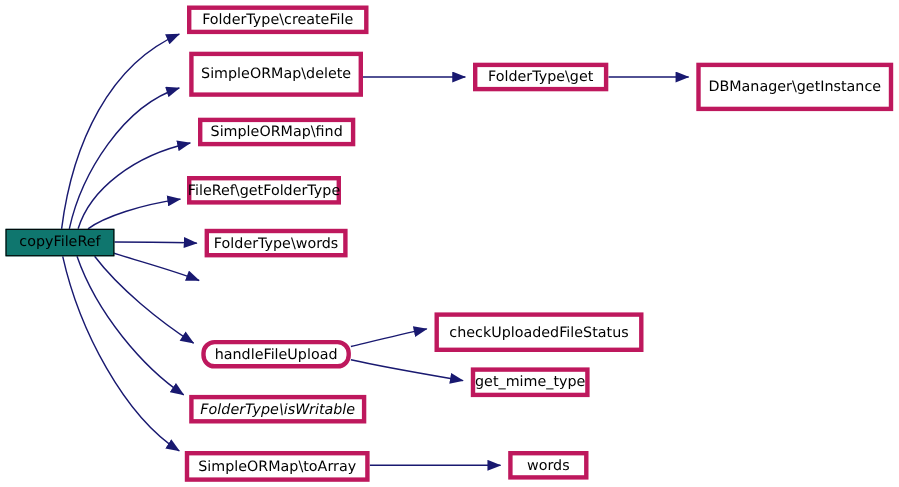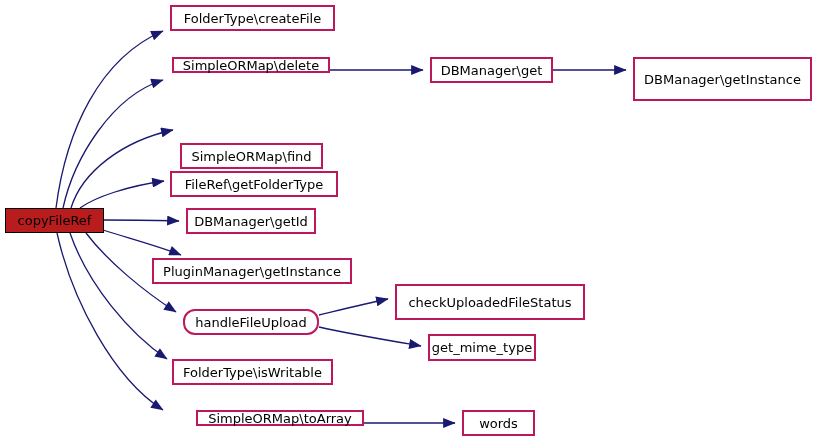--- a/index.html
+++ b/index.html
@@ -22,28 +22,28 @@
     stroke: #191970;
     stroke-width: 1.3px;
   }
   .node {
     position: absolute;
     box-sizing: border-box;
     display: flex;
     align-items: center;
     justify-content: center;
     background: #ffffff;
-    border: 2px solid #be185d;
+    border: 4px solid #be185d;
     font-size: 13px;
     color: #000000;
     white-space: nowrap;
     cursor: pointer;
   }
   .node.root {
-    background: #b91c1c;
+    background: #0f766e;
     border: 1.5px solid #000000;
     cursor: default;
   }
 </style>
 </head>
 <body>
 
 <div class="stage">
 
   <svg class="edge-layer" viewBox="0 0 817 443" xmlns="http://www.w3.org/2000/svg">
@@ -67,39 +67,38 @@
     <path class="edge" d="M553,70 L626,70" marker-end="url(#arrow)"></path>
     <path class="edge" d="M319,315 C344,309 364,304 388,299" marker-end="url(#arrow)"></path>
     <path class="edge" d="M319,327 C350,334 386,340 421,346" marker-end="url(#arrow)"></path>
     <path class="edge" d="M336,423 L455,423" marker-end="url(#arrow)"></path>
   </svg>
 
   <div class="node root" style="left:5px; top:208px; width:99px; height:25px;">copyFileRef</div>
 
   <div class="node" style="left:170px; top:5px; width:165px; height:26px;">FolderType\createFile</div>
 
-  <div class="node" style="left:172px; top:57px; width:158px; height:16px;">SimpleORMap\delete</div>
+  <div class="node" style="left:172px; top:47px; width:158px; height:41px;">SimpleORMap\delete</div>
 
-  <div class="node" style="left:430px; top:57px; width:123px; height:26px;">DBManager\get</div>
+  <div class="node" style="left:430px; top:57px; width:123px; height:26px;">FolderType\get</div>
 
   <div class="node" style="left:633px; top:57px; width:179px; height:44px;">DBManager\getInstance</div>
 
-  <div class="node" style="left:180px; top:107px; width:143px; height:26px;margin-top:36px;">SimpleORMap\find</div>
+  <div class="node" style="left:180px; top:107px; width:143px; height:26px;">SimpleORMap\find</div>
 
-  <div class="node" style="left:170px; top:171px; width:168px; height:26px;">FileRef\getFolderType</div>
+  <div class="node" style="left:170px; top:160px; width:140px; height:26px;">FileRef\getFolderType</div>
 
-  <div class="node" style="left:186px; top:208px; width:130px; height:26px;">DBManager\getId</div>
+  <div class="node" style="left:186px; top:208px; width:130px; height:26px;">FolderType\words</div>
 
-  <div class="node" style="left:152px; top:258px; width:200px; height:26px;">PluginManager\getInstance</div>
 
   <div class="node" style="left:183px; top:309px; width:136px; height:26px;border-radius:12px;">handleFileUpload</div>
 
   <div class="node" style="left:395px; top:284px; width:190px; height:36px;">checkUploadedFileStatus</div>
 
   <div class="node" style="left:428px; top:334px; width:108px; height:27px;">get_mime_type</div>
 
-  <div class="node" style="left:172px; top:359px; width:161px; height:26px;">FolderType\isWritable</div>
+  <div class="node" style="left:172px; top:359px; width:161px; height:26px;font-style:italic;">FolderType\isWritable</div>
 
-  <div class="node" style="left:168px; top:410px; width:168px; height:16px;margin-left:28px;">SimpleORMap\toArray</div>
+  <div class="node" style="left:168px; top:410px; width:168px; height:28px;">SimpleORMap\toArray</div>
 
   <div class="node" style="left:462px; top:410px; width:73px; height:26px;">words</div>
 
 </div>
 
 </body></html>

